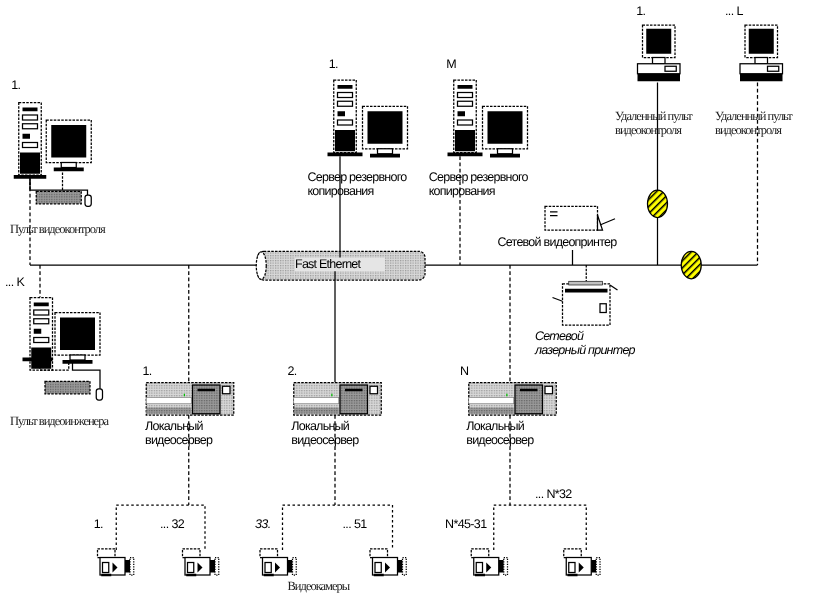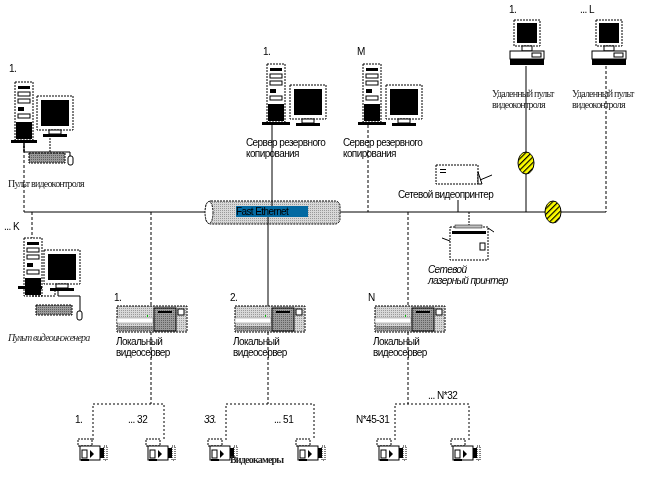--- a/index.html
+++ b/index.html
@@ -187,21 +187,21 @@
   <use href="#camera" x="208" y="436"></use>
   <use href="#camera" x="296" y="436"></use>
   <use href="#camera" x="377" y="436"></use>
   <use href="#camera" x="451" y="436"></use>
 </svg>
 
 <div class="num" style="left:9px;top:63px;">1.</div>
 <div class="lbl blur" style="left:8px;top:178px;">Пульт видеоконтроля</div>
 
 <div class="num" style="left:4px;top:221px;">... K</div>
-<div class="lbl blur" style="left:8px;top:332px;font-style:italic;">Пульт видеоинженера</div>
+<div class="lbl blur" style="left:8px;top:332px;">Пульт видеоинженера</div>
 
 <div class="num" style="left:263px;top:46px;">1.</div>
 <div class="lbl" style="left:246px;top:137px;width:88px;">
   <div>Сервер резервного</div>
   <div>копирования</div>
 </div>
 <div class="num" style="left:357px;top:46px;">M</div>
 <div class="lbl" style="left:343px;top:137px;width:88px;">
   <div>Сервер резервного</div>
   <div>копирования</div>
@@ -217,21 +217,21 @@
   <div>Удаленный пульт</div>
   <div>видеоконтроля</div>
 </div>
 
 <div class="lbl" style="left:398px;top:189px;width:118px;">Сетевой видеопринтер</div>
 <div class="lbl" style="left:428px;top:264px;width:88px;font-style:italic;">
   <div>Сетевой</div>
   <div>лазерный принтер</div>
 </div>
 
-<div class="lbl" style="left:236px;top:206px;width:72px;background:#0369a1;">Fast Ethernet</div>
+<div class="lbl" style="left:236px;top:206px;width:72px;background:#e5e5e5;">Fast Ethernet</div>
 
 <div class="num" style="left:114px;top:292px;">1.</div>
 <div class="lbl" style="left:116px;top:336px;width:70px;">
   <div>Локальный</div>
   <div>видеосервер</div>
 </div>
 <div class="num" style="left:230px;top:292px;">2.</div>
 <div class="lbl" style="left:233px;top:336px;width:70px;">
   <div>Локальный</div>
   <div>видеосервер</div>
@@ -241,13 +241,13 @@
   <div>Локальный</div>
   <div>видеосервер</div>
 </div>
 
 <div class="num" style="left:75px;top:414px;">1.</div>
 <div class="num" style="left:128px;top:414px;">... 32</div>
 <div class="num" style="left:204px;top:414px;font-style:italic;">33.</div>
 <div class="num" style="left:274px;top:414px;">... 51</div>
 <div class="num" style="left:356px;top:414px;">N*45-31</div>
 <div class="num" style="left:428px;top:390px;">... N*32</div>
-<div class="lbl blur" style="left:230px;top:454px;font-weight:bold;">Видеокамеры</div>
+<div class="lbl blur" style="left:230px;top:464px;">Видеокамеры</div>
 
 </body></html>

